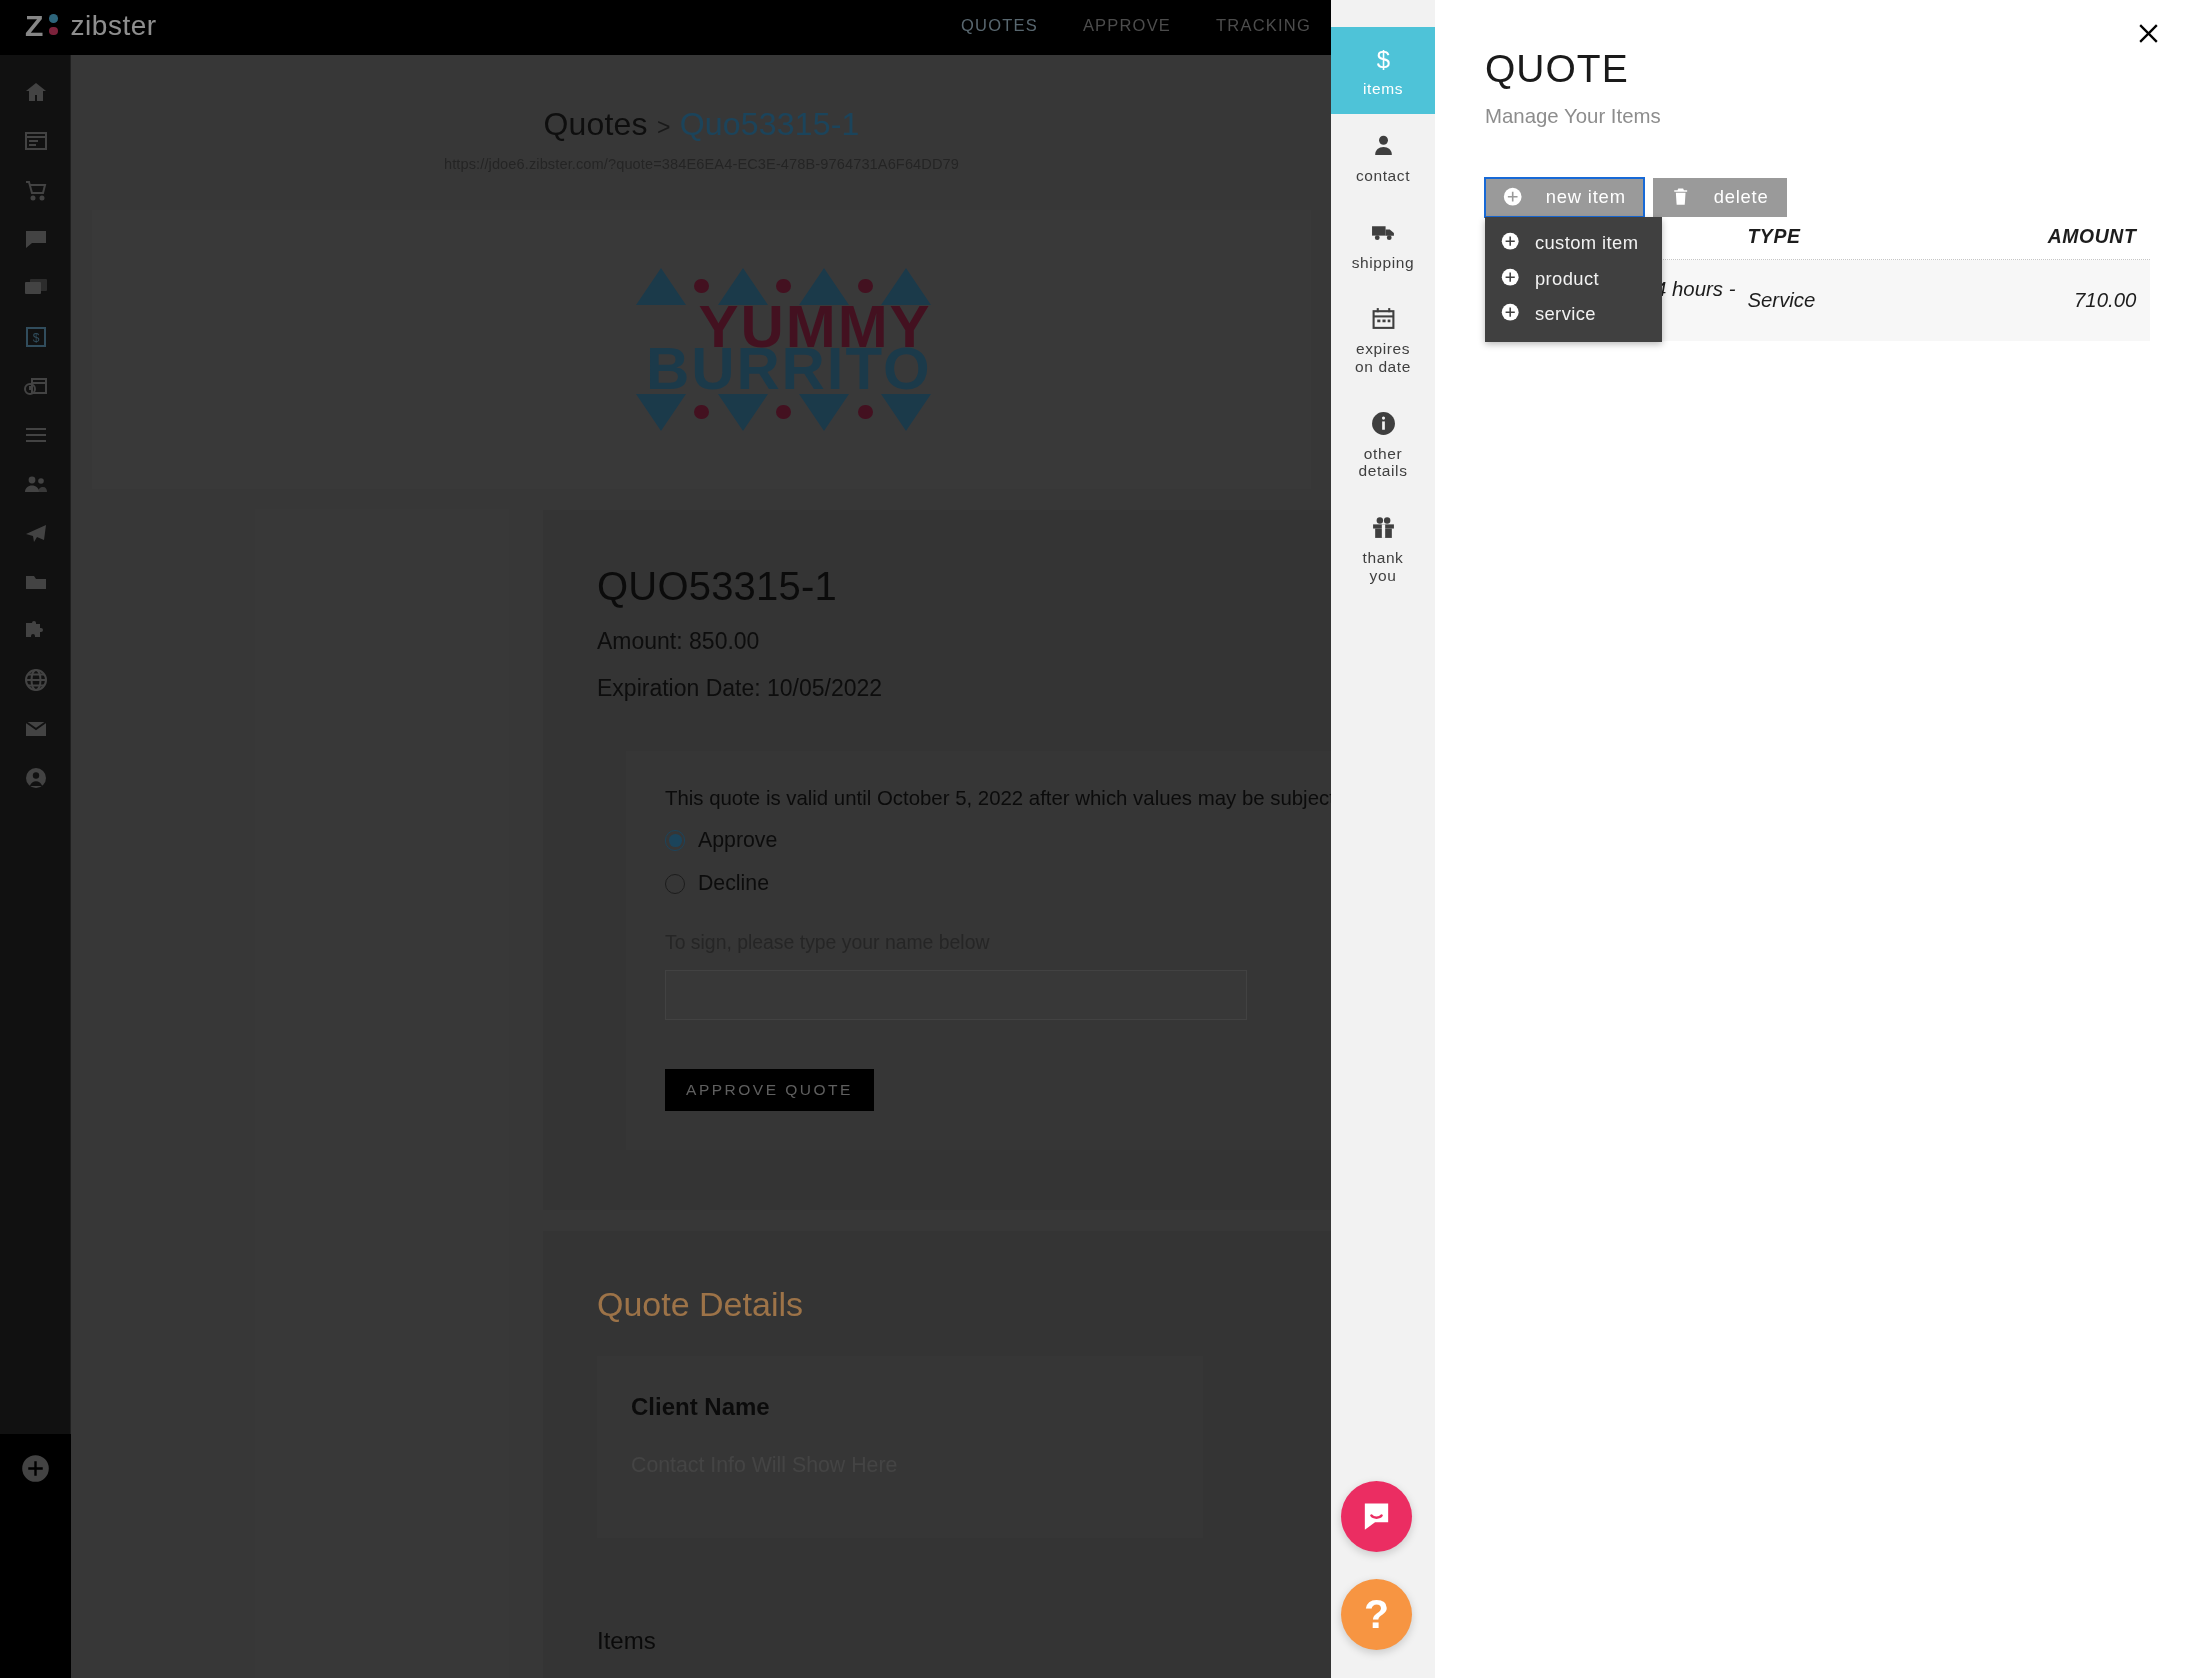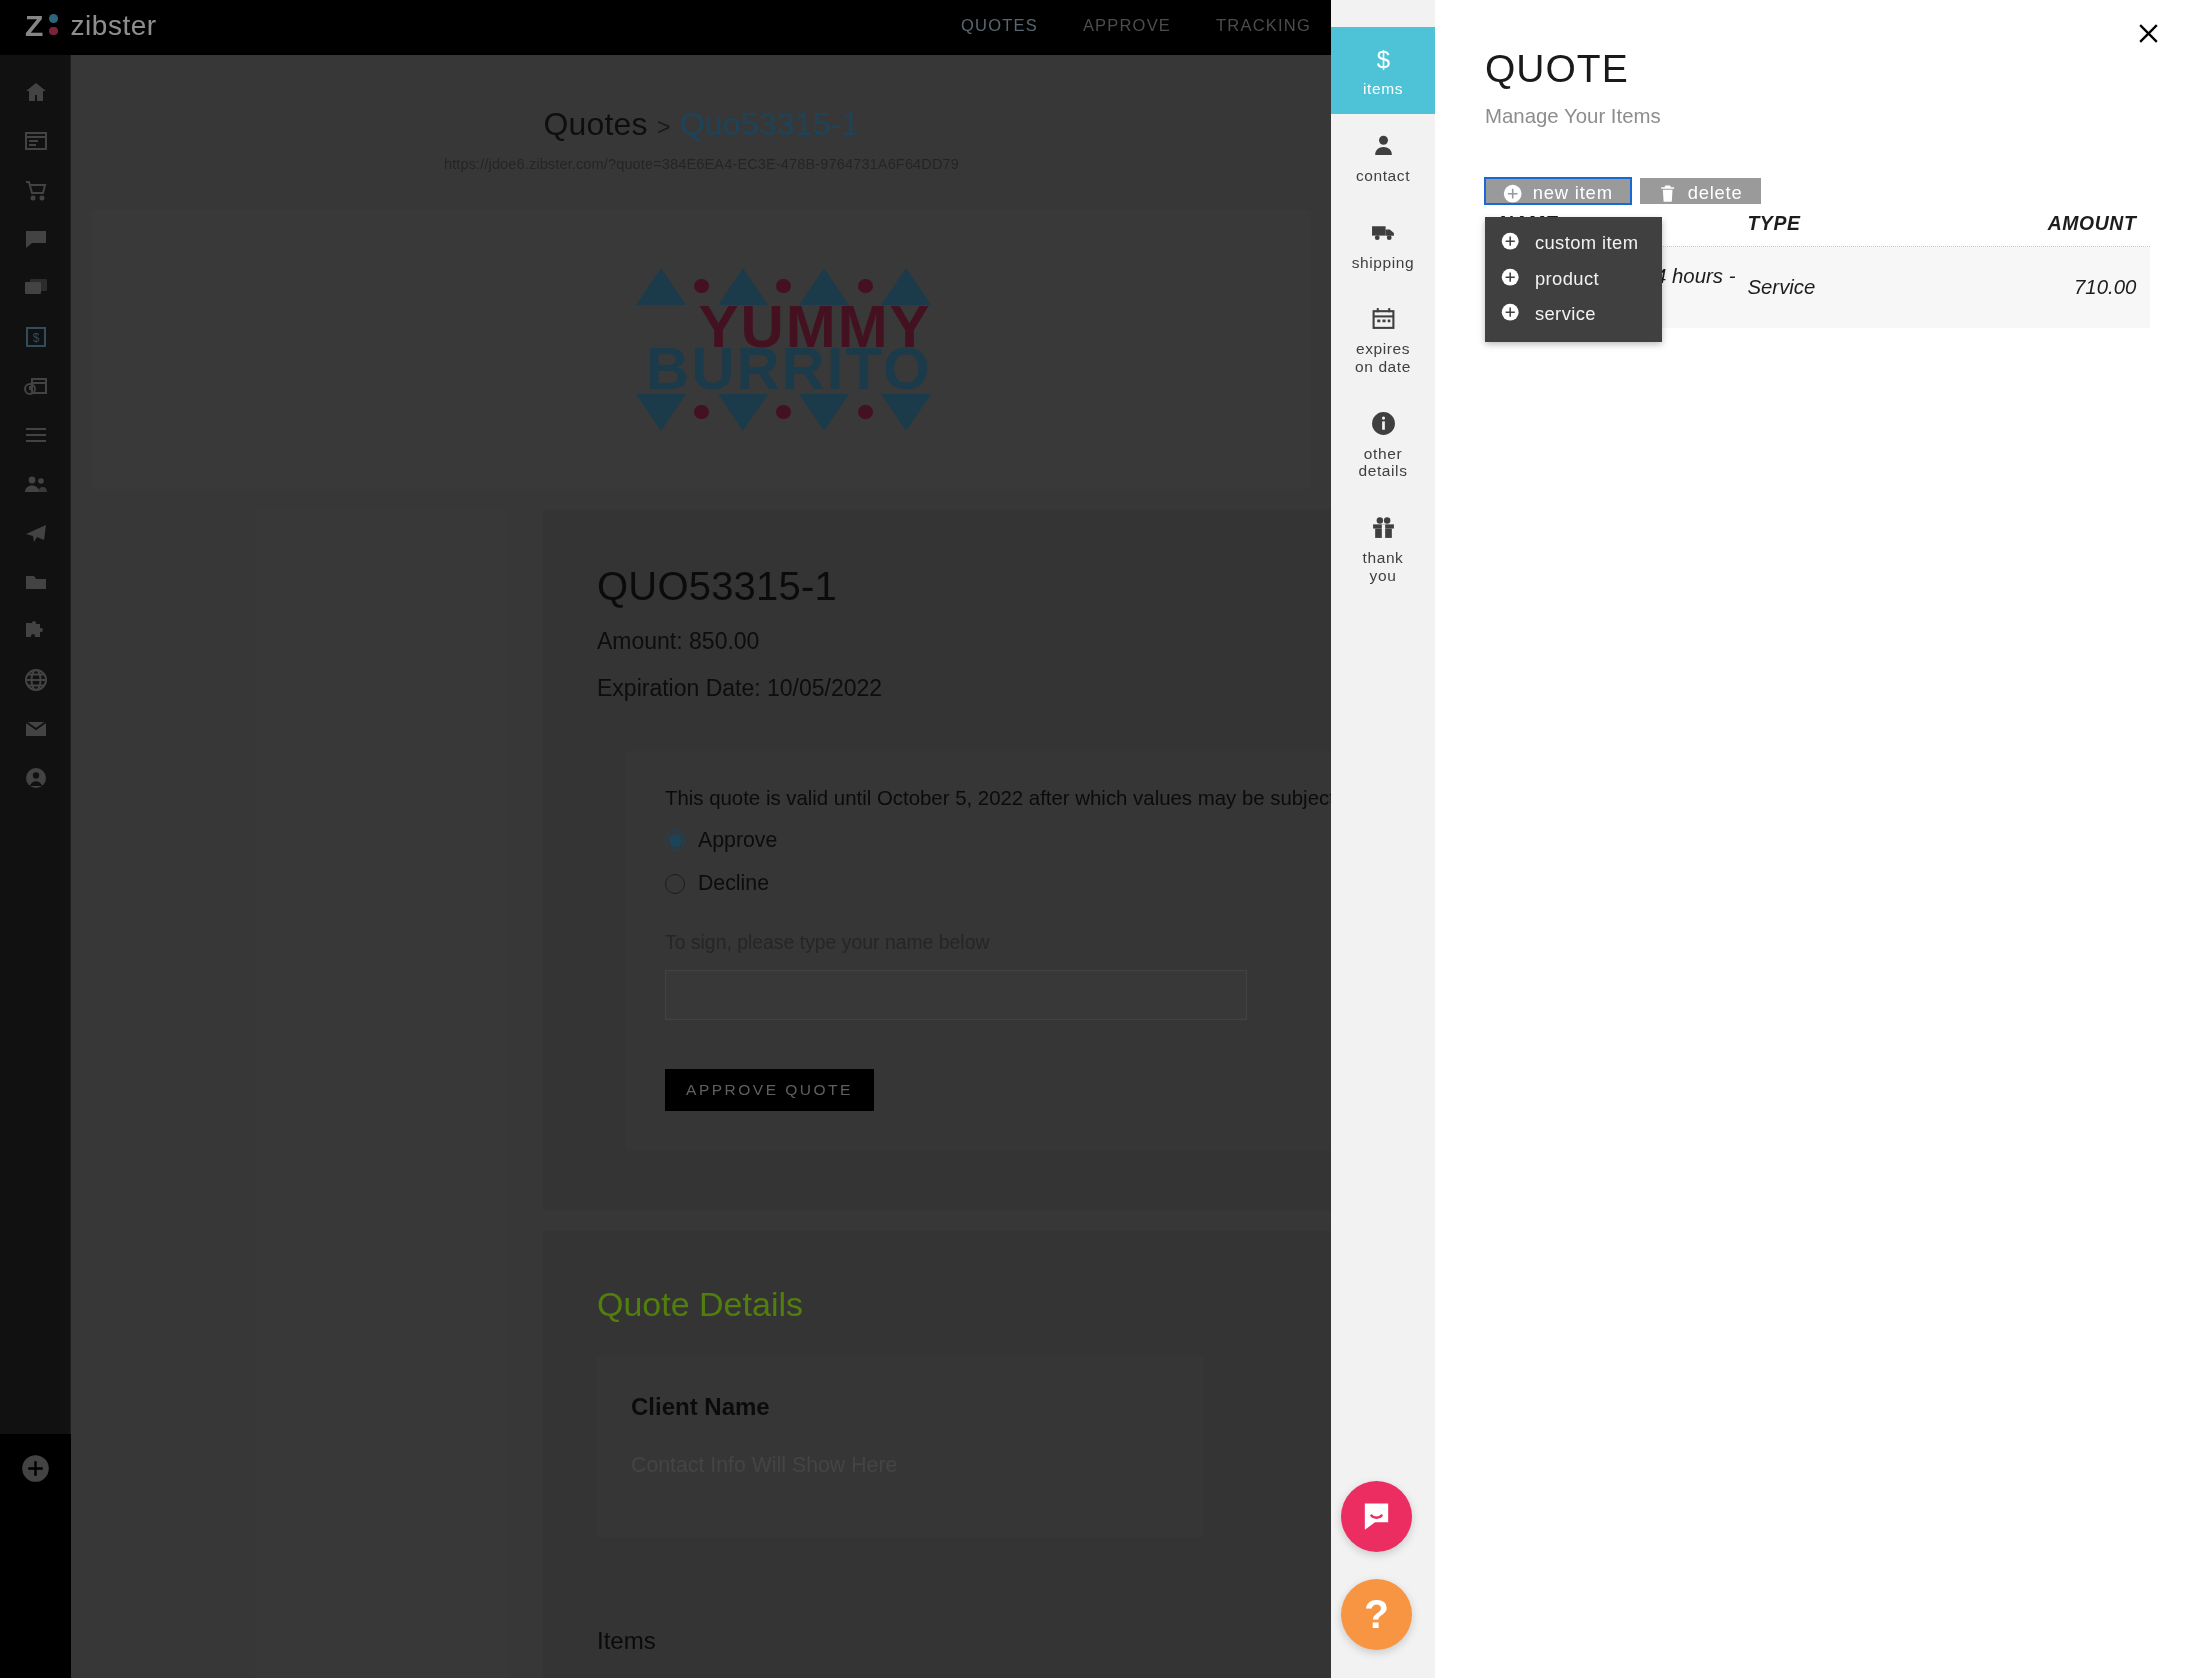--- a/index.html
+++ b/index.html
@@ -132,21 +132,21 @@
     margin-top: 15.5px; width: 582px; height: 50px; background: #5b5b5b;
     border: 1px solid #6b6b6b;
   }
   .approve-btn {
     margin-top: 49px; width: 209px; height: 42px; background: #000;
     color: #9a9a9a; font-size: 15.5px; letter-spacing: 2.5px; font-weight: 300;
     display: flex; align-items: center; justify-content: center;
     border: none; cursor: pointer; font-family: "Liberation Sans", sans-serif;
   }
 
-  .details-title { font-size: 34px; font-weight: 300; color: #84cc16; }
+  .details-title { font-size: 34px; font-weight: 300; color: #fdba74; }
   .client-box { margin-top: 32px; width: 606px; background: #585858; padding: 37px 34px 60px 34px; }
   .client-name { font-size: 24px; font-weight: bold; color: #131313; }
   .client-sub { margin-top: 32px; font-size: 21.3px; font-weight: 300; color: #6e6e6e; }
   .items-head { margin-top: 89px; font-size: 24px; font-weight: 300; color: #111; }
 
   .scrim { position: absolute; inset: 0; background: rgba(0,0,0,0.38); z-index: 5; }
 
   
   .drawer {
     position: absolute; top: 0; right: 0; width: 866px; height: 1679px;
@@ -170,22 +170,22 @@
   .drawer-close {
     position: absolute; right: 29px; top: 13.6px; width: 39px; height: 39px;
     display: flex; align-items: center; justify-content: center; cursor: pointer;
   }
   .drawer-close svg { width: 25px; height: 25px; }
   .drawer-title { font-size: 39px; font-weight: 300; color: #1a1a1a; letter-spacing: 1px; }
   .drawer-sub { margin-top: 13.6px; font-size: 20.4px; font-weight: 300; color: #8d8d8d; }
 
   .btnrow { margin-top: 50px; display: flex; gap: 8.7px; position: relative; }
   .tbtn {
-    height: 26px; background: #9a9a9a; color: #fff; border: none; cursor: pointer;
-    display: flex; align-items: flex-end; gap: 10px; padding: 0 18.4px;
+    height: 39px; background: #9a9a9a; color: #fff; border: none; cursor: pointer;
+    display: flex; align-items: center; gap: 23px; padding: 0 18.4px;
     font-size: 18.4px; font-weight: 300; letter-spacing: 0.8px;
     font-family: "Liberation Sans", sans-serif;
   }
   .tbtn.focused { outline: 2.9px solid #1769d6; outline-offset: -1px; }
   .tbtn svg { width: 19.4px; height: 19.4px; flex: none; }
 
   .menu {
     position: absolute; left: 0; top: 39px; width: 177px; background: #404040;
     padding: 8.7px 0 9.7px 0; z-index: 20; box-shadow: 0 2.9px 6.8px rgba(0,0,0,0.28);
   }

